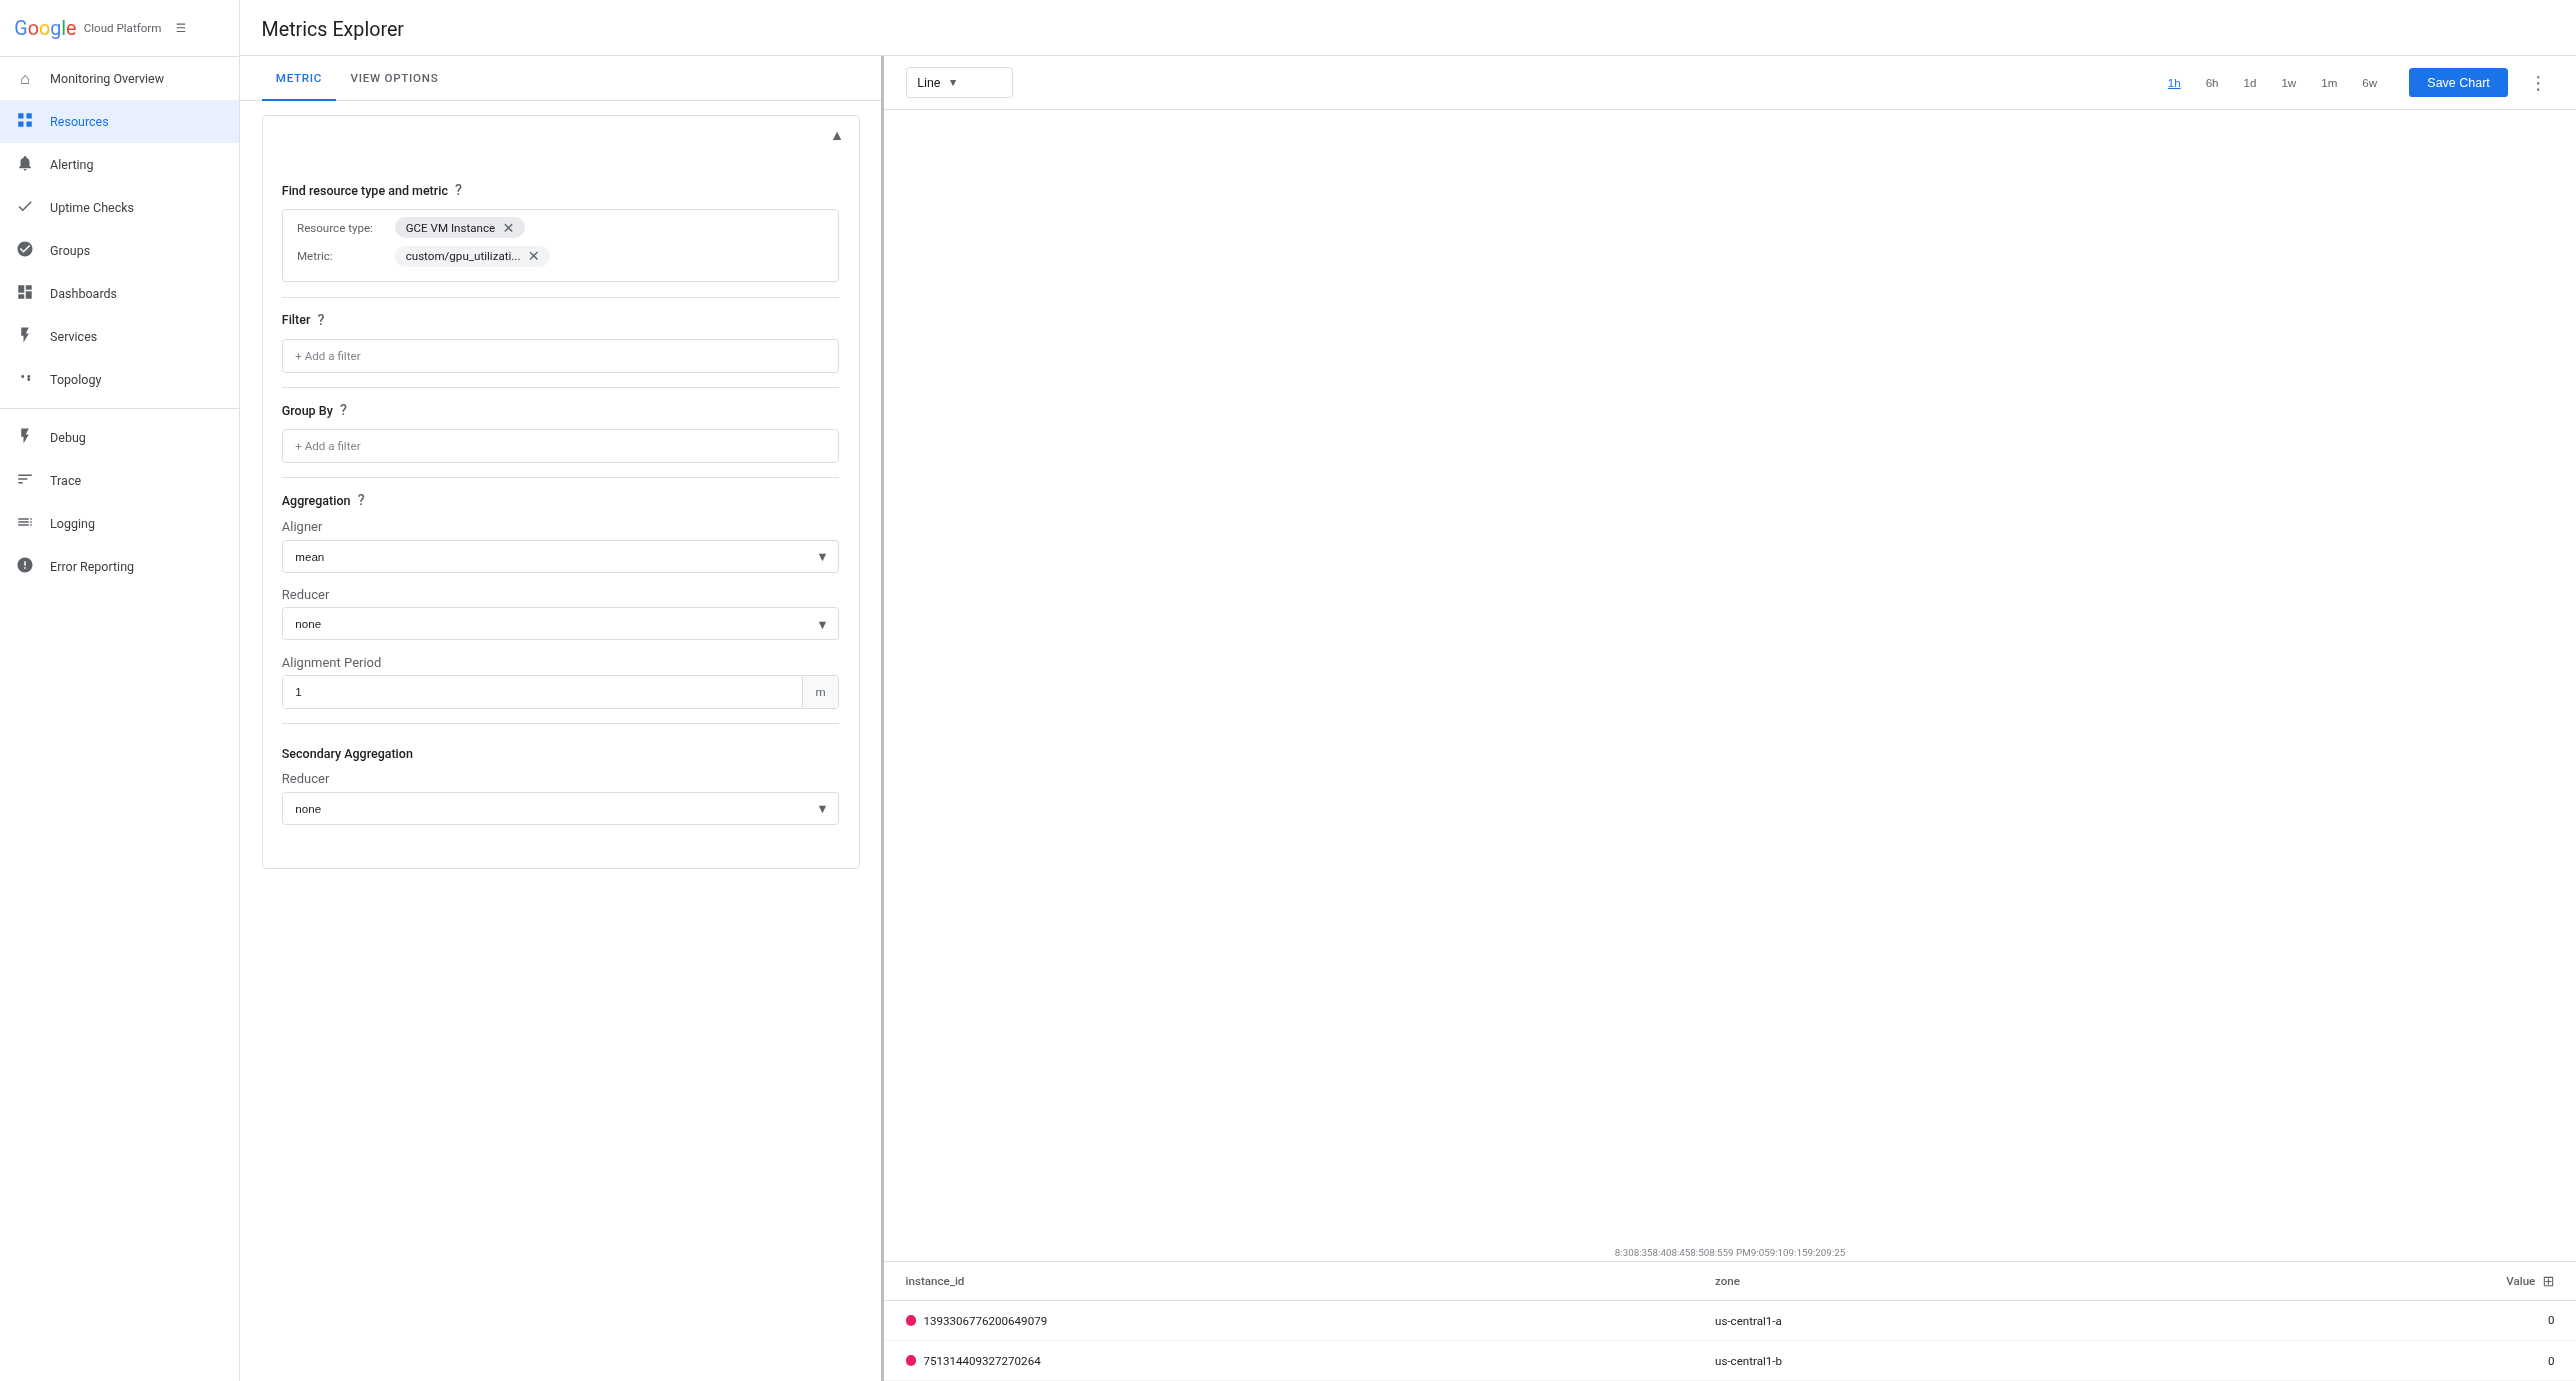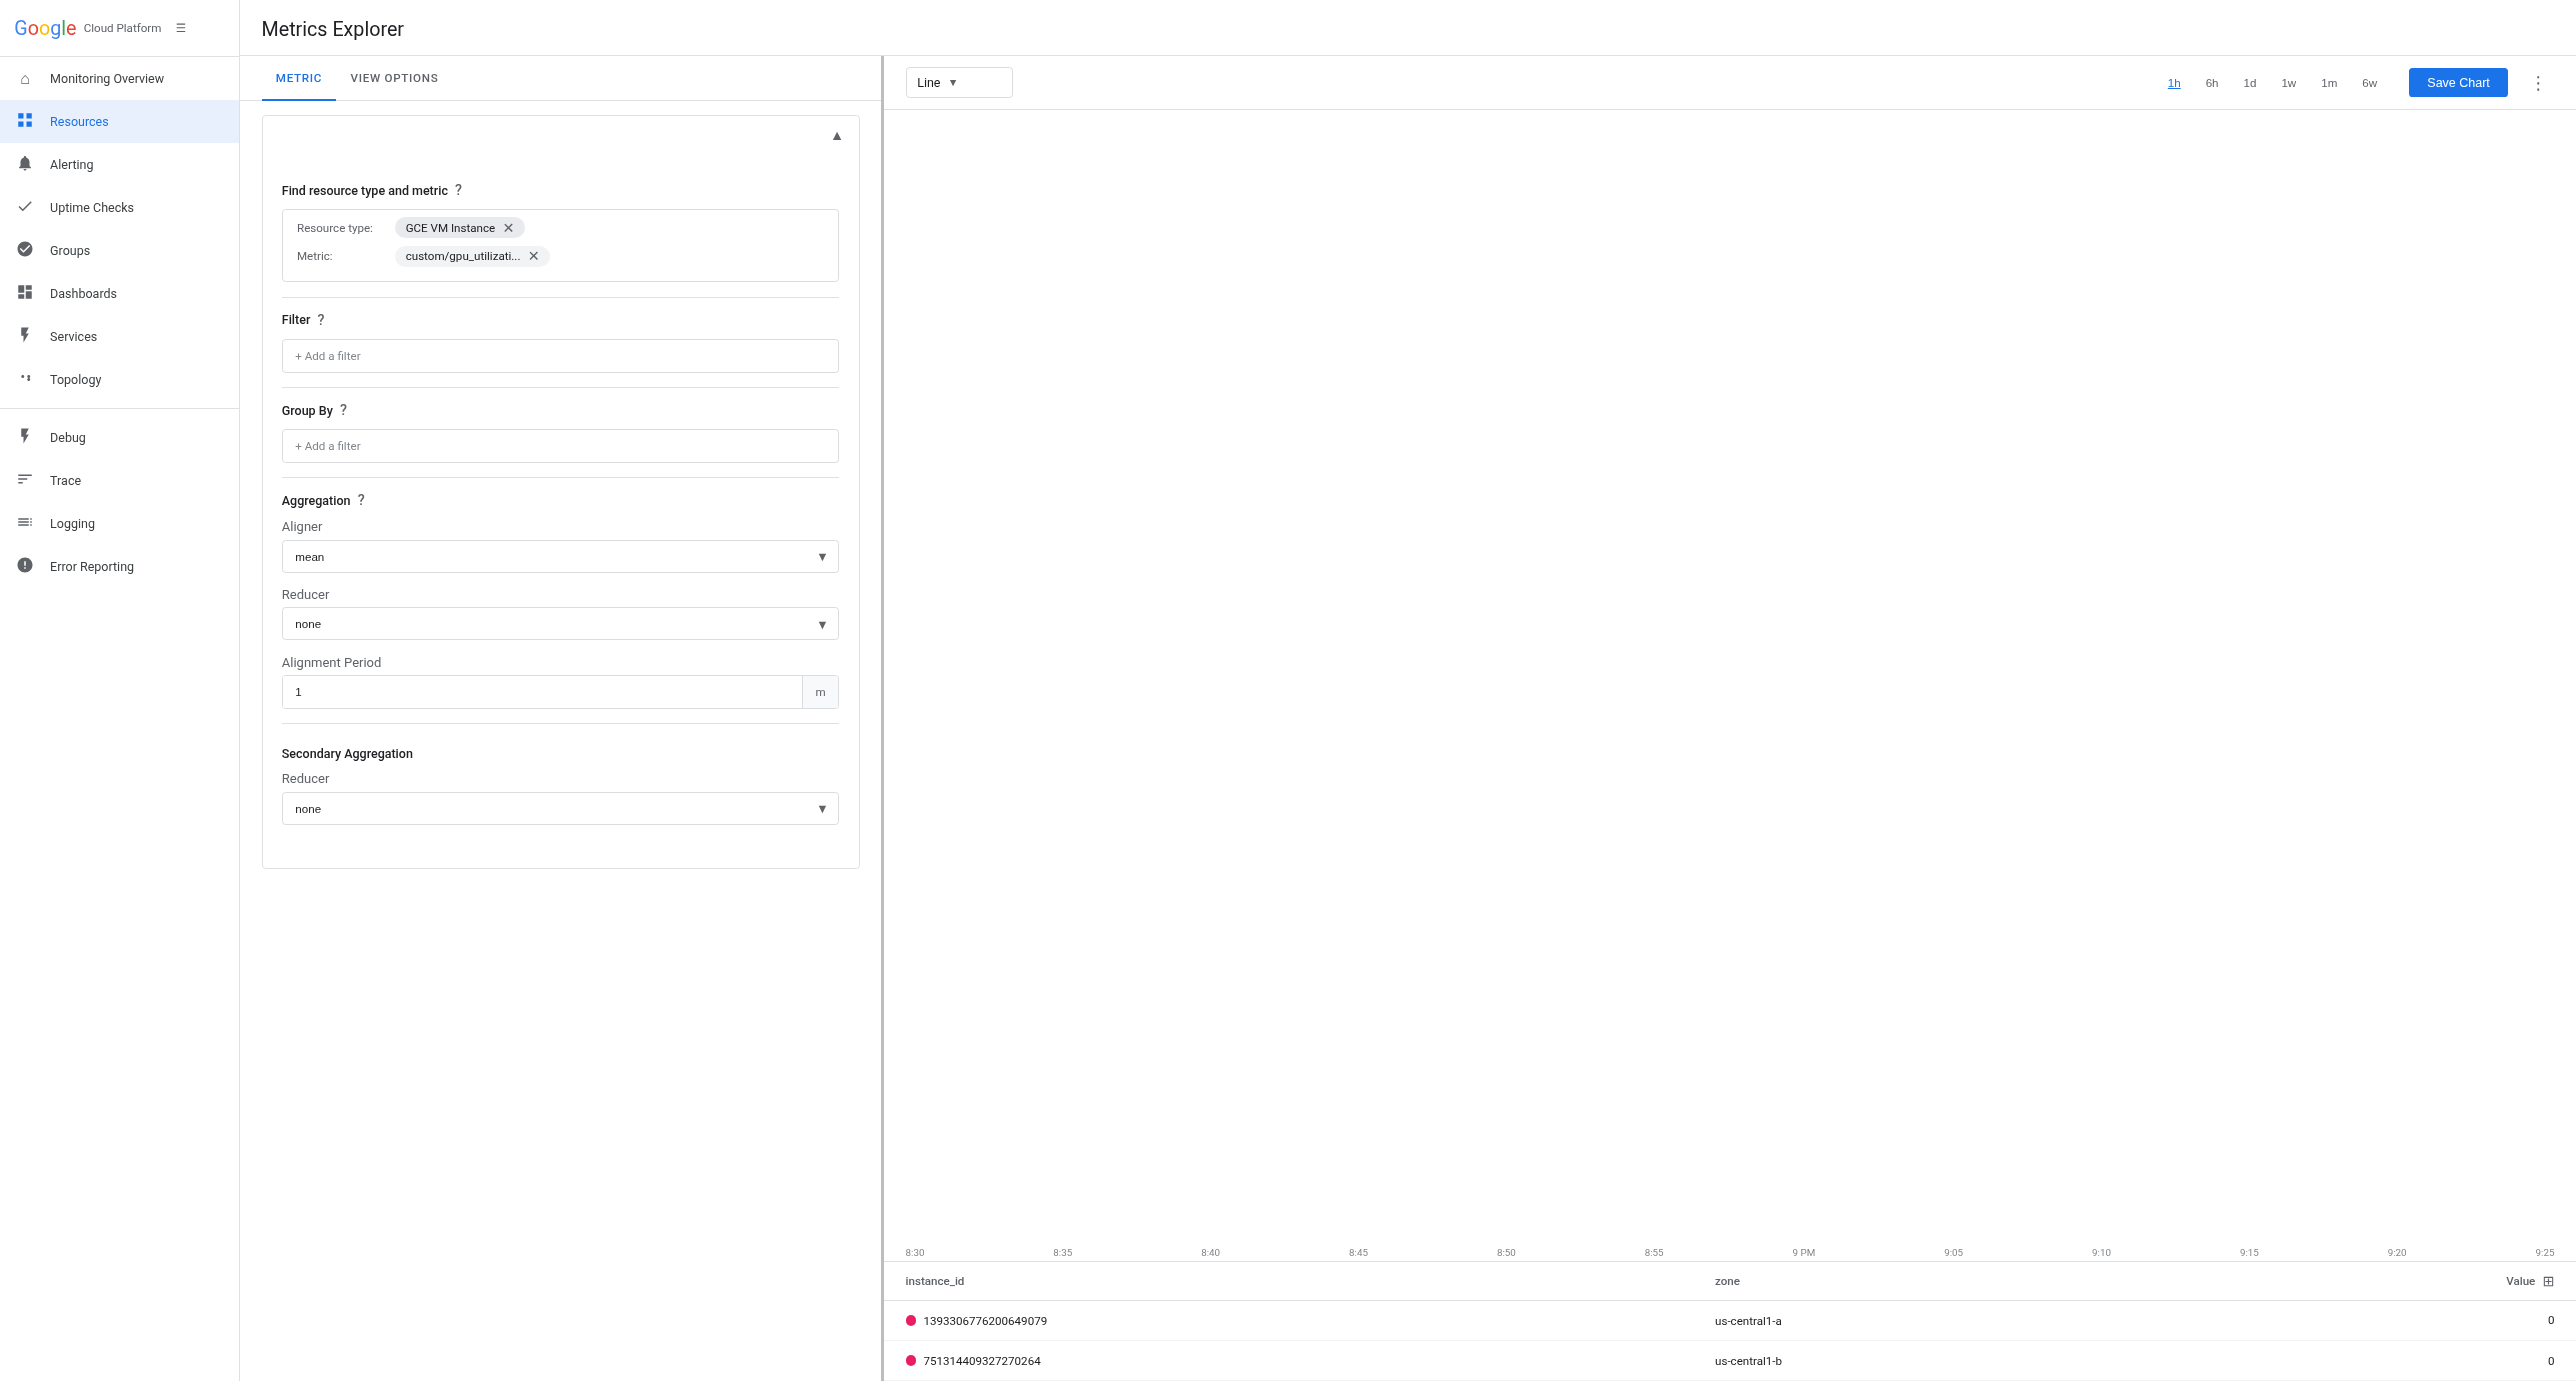--- a/index.html
+++ b/index.html
@@ -319,21 +319,21 @@
 
     .chart-canvas {
       flex: 1;
       background: #fff;
       position: relative;
       padding: 14.3px 21.5px 0;
     }
 
     .chart-x-labels {
       display: flex;
-      justify-content: space-between;
+      justify-content: center;
       padding: 3.6px 21.5px;
       color: #80868b;
       font-size: 9.8px;
     }
 
     
     .data-table {
       border-top: 0.9px solid #e0e0e0;
       overflow-y: auto;
     }

